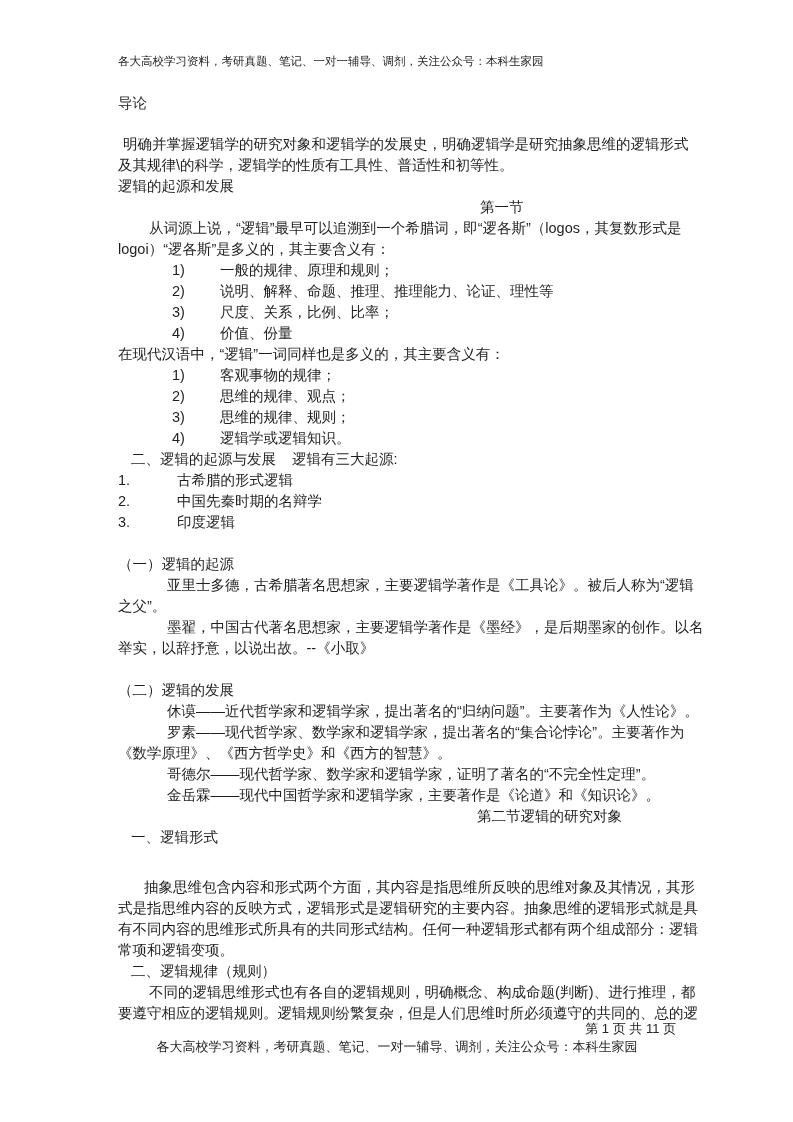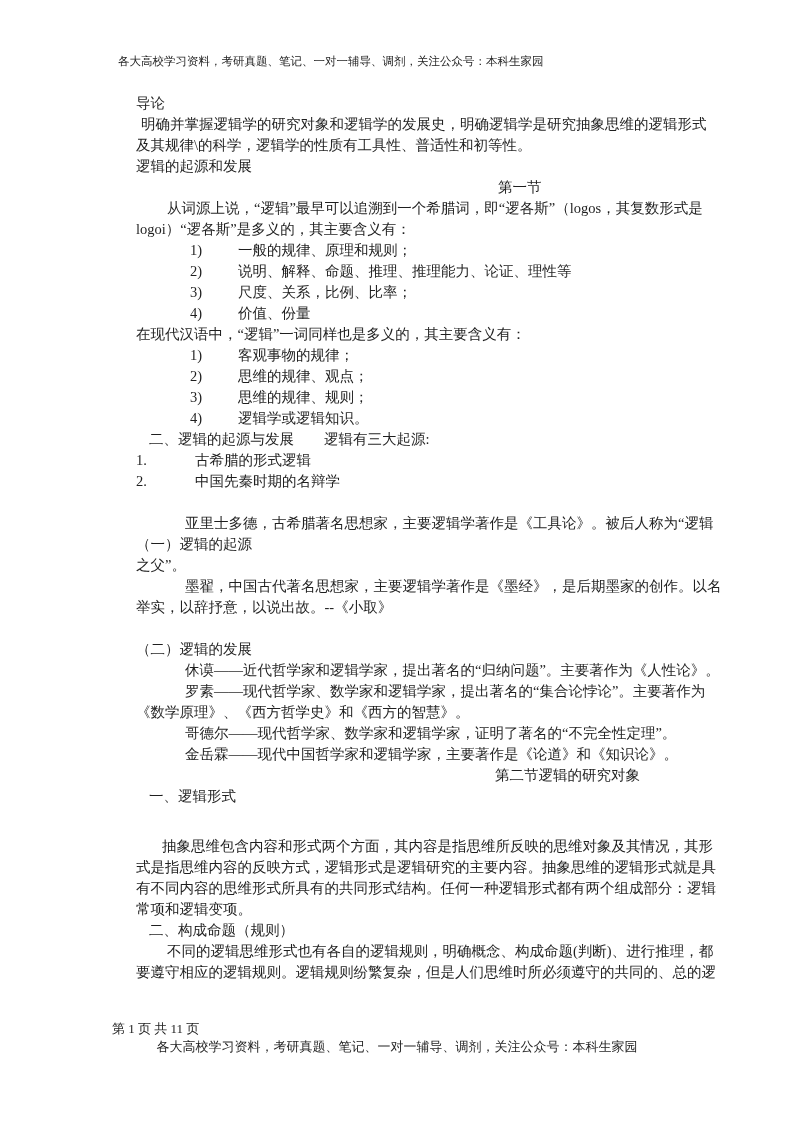--- a/index.html
+++ b/index.html
@@ -1,50 +1,50 @@
 <!DOCTYPE html>
 <html><head>
 <meta charset="utf-8">
 <style>
   html,body{margin:0;padding:0;background:#888;}
   .page{
     position:relative;
     width:793px;height:1122px;
     margin:0 auto;
     background:#ffffff;
-    font-family:Liberation Serif, serif;
+    font-family:Liberation Sans, sans-serif;
     color:#1f1f1f;
     overflow:hidden;
   }
   .header{
     position:absolute;left:118px;top:54px;
     font-size:11.5px;line-height:15px;white-space:nowrap;
     color:#252525;
   }
   .content{
-    position:absolute;left:136px;top:93px;width:560px;
+    position:absolute;left:118px;top:93px;width:560px;
     font-size:14.5px;line-height:21px;
   }
   .line{height:21px;white-space:nowrap;}
   .blank{height:21px;}
   
-  .ind-half{padding-left:5px;}
+  .ind-half{padding-left:5px;margin-top:20px;}
   .ind1{padding-left:13px;}        
   .ind2{padding-left:31px;}        
   .ind2s{padding-left:26px;margin-top:29px;}
   .ind3{padding-left:49px;}        
   .sec1{padding-left:362px;}       
   .sec2{padding-left:359px;}       
   .li-paren{padding-left:54px;}    
   .li-paren .num{display:inline-block;width:48px;}
   .li-dot .num{display:inline-block;width:59px;}  
-  .gap2em{margin-left:30px;}
+  .gap2em{margin-left:16px;}
   .footer-page{
-    position:absolute;left:112px;top:1021px;width:558px;
-    text-align:left;font-size:13px;line-height:16px;white-space:nowrap;
+    position:absolute;left:118px;top:1021px;width:558px;
+    text-align:right;font-size:13px;line-height:16px;white-space:nowrap;
     color:#252525;
   }
   .footer-note{
     position:absolute;left:60px;top:1039px;width:674px;
     text-align:center;font-size:13px;line-height:16px;white-space:nowrap;
     color:#252525;
   }
 </style>
 </head>
 <body>
@@ -74,25 +74,26 @@
 
     <div class="line li-paren"><span class="num">1)</span><span>客观事物的规律；</span></div>
     <div class="line li-paren"><span class="num">2)</span><span>思维的规律、观点；</span></div>
     <div class="line li-paren"><span class="num">3)</span><span>思维的规律、规则；</span></div>
     <div class="line li-paren"><span class="num">4)</span><span>逻辑学或逻辑知识。</span></div>
 
     <div class="line ind1"><span>二、逻辑的起源与发展</span><span class="gap2em">逻辑有三大起源:</span></div>
 
     <div class="line li-dot"><span class="num">1.</span><span>古希腊的形式逻辑</span></div>
     <div class="line li-dot"><span class="num">2.</span><span>中国先秦时期的名辩学</span></div>
+    <div class="line li-dot"><span class="num">3.</span><span>印度逻辑</span></div>
 
     <div class="line blank"></div>
 
+    <div class="line">（一）逻辑的起源</div>
     <div class="line ind3">亚里士多德，古希腊著名思想家，主要逻辑学著作是《工具论》。被后人称为“逻辑</div>
-    <div class="line">（一）逻辑的起源</div>
     <div class="line">之父”。</div>
     <div class="line ind3">墨翟，中国古代著名思想家，主要逻辑学著作是《墨经》，是后期墨家的创作。以名</div>
     <div class="line">举实，以辞抒意，以说出故。--《小取》</div>
 
     <div class="line blank"></div>
 
     <div class="line">（二）逻辑的发展</div>
     <div class="line ind3">休谟——近代哲学家和逻辑学家，提出著名的“归纳问题”。主要著作为《人性论》。</div>
     <div class="line ind3">罗素——现代哲学家、数学家和逻辑学家，提出著名的“集合论悖论”。主要著作为</div>
     <div class="line">《数学原理》、《西方哲学史》和《西方的智慧》。</div>
@@ -100,21 +101,21 @@
     <div class="line ind3">金岳霖——现代中国哲学家和逻辑学家，主要著作是《论道》和《知识论》。</div>
 
     <div class="line sec2">第二节逻辑的研究对象</div>
 
     <div class="line ind1">一、逻辑形式</div>
     <div class="line ind2s">抽象思维包含内容和形式两个方面，其内容是指思维所反映的思维对象及其情况，其形</div>
     <div class="line">式是指思维内容的反映方式，逻辑形式是逻辑研究的主要内容。抽象思维的逻辑形式就是具</div>
     <div class="line">有不同内容的思维形式所具有的共同形式结构。任何一种逻辑形式都有两个组成部分：逻辑</div>
     <div class="line">常项和逻辑变项。</div>
 
-    <div class="line ind1">二、构成命题（规则）</div>
+    <div class="line ind1">二、逻辑规律（规则）</div>
     <div class="line ind2">不同的逻辑思维形式也有各自的逻辑规则，明确概念、构成命题(判断)、进行推理，都</div>
     <div class="line">要遵守相应的逻辑规则。逻辑规则纷繁复杂，但是人们思维时所必须遵守的共同的、总的逻</div>
 
   </div>
 
   <div class="footer-page">第 1 页 共 11 页</div>
   <div class="footer-note">各大高校学习资料，考研真题、笔记、一对一辅导、调剂，关注公众号：本科生家园</div>
 
 </div>
 

